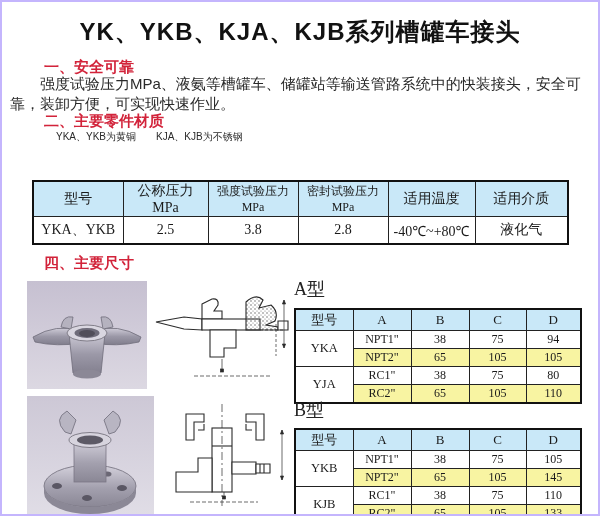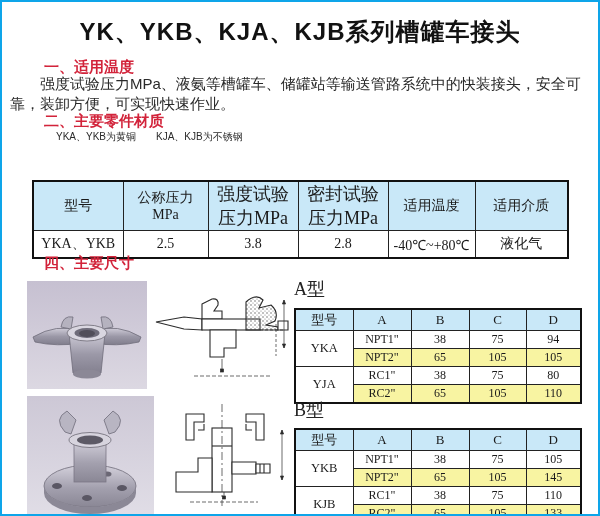--- a/index.html
+++ b/index.html
@@ -1,18 +1,18 @@
 <!DOCTYPE html>
 <html><head>
 <meta charset="utf-8">
 <style>
   html,body{margin:0;padding:0;background:#ffffff;}
   #page{
     position:relative;width:600px;height:516px;overflow:hidden;
-    background:#ffffff;box-sizing:border-box;border:2px solid #0ea5e9;
+    background:#ffffff;box-sizing:border-box;border:2px solid #c4b5fd;
     font-family:"Liberation Sans",sans-serif;color:#1c1c1c;
   }
   .doc-title{
     position:absolute;top:14px;left:0;width:100%;text-align:center;
     font-size:24px;font-weight:bold;letter-spacing:1px;color:#121212;
   }
   .sec-heading{
     position:absolute;left:42px;color:#d2233a;font-weight:bold;font-size:15px;white-space:nowrap;
   }
   .para{
@@ -22,21 +22,21 @@
   .plain-line{position:absolute;left:54px;font-size:10px;color:#2a2a2a;white-space:pre;}
 
   
   table{border-collapse:collapse;table-layout:fixed;margin-top:16px;}
   .perf{position:absolute;left:30px;top:162px;width:535px;border:2px solid #111;}
   .perf th,.perf td{
     border:1px solid #222;text-align:center;padding:0 2px;
     font-family:"Liberation Serif",serif;font-weight:normal;color:#1a1a1a;
   }
   .perf thead th{background:#c9e8f8;height:31px;font-size:14px;}
-  .perf thead th.sm{font-size:18px;}
+  .perf thead th.sm{font-size:12px;}
   .perf tbody td{height:26px;font-size:14px;}
   .perf tr.yrow td{background:#f8f4a2;}
 
   
   .dim{position:absolute;left:292px;width:286px;border:2px solid #111;}
   .dim th,.dim td{
     border:1px solid #222;text-align:center;padding:0 2px;
     font-family:"Liberation Serif",serif;font-weight:normal;color:#1a1a1a;
   }
   .dim thead th{background:#c9e8f8;height:20px;font-size:13px;}
@@ -48,21 +48,21 @@
   .ph{position:absolute;}
   svg{display:block;}
 </style>
 </head>
 <body>
 
 <div id="page">
 
   <div class="doc-title">YK、YKB、KJA、KJB系列槽罐车接头</div>
 
-  <div class="sec-heading" style="top:56px">一、适用温度</div>
+  <div class="sec-heading" style="top:56px">一、安全可靠</div>
   <div class="para">强度试验压力MPa、液氨等槽罐车、储罐站等输送管路系统中的快装接头，安全可靠，装卸方便，可实现快速作业。</div>
 
   <div class="sec-heading" style="top:110px">二、主要零件材质</div>
   <div class="plain-line" style="top:128px">YKA、YKB为黄铜　　KJA、KJB为不锈钢</div>
 
 
   <table class="perf">
     <colgroup>
       <col style="width:90px">
         <col style="width:85px">

